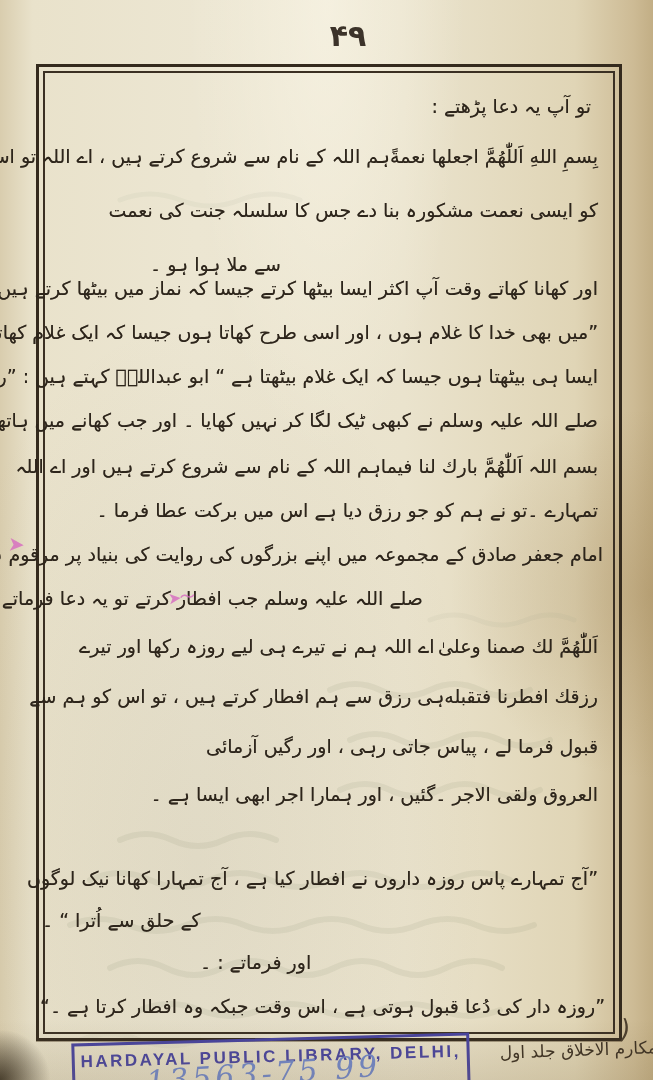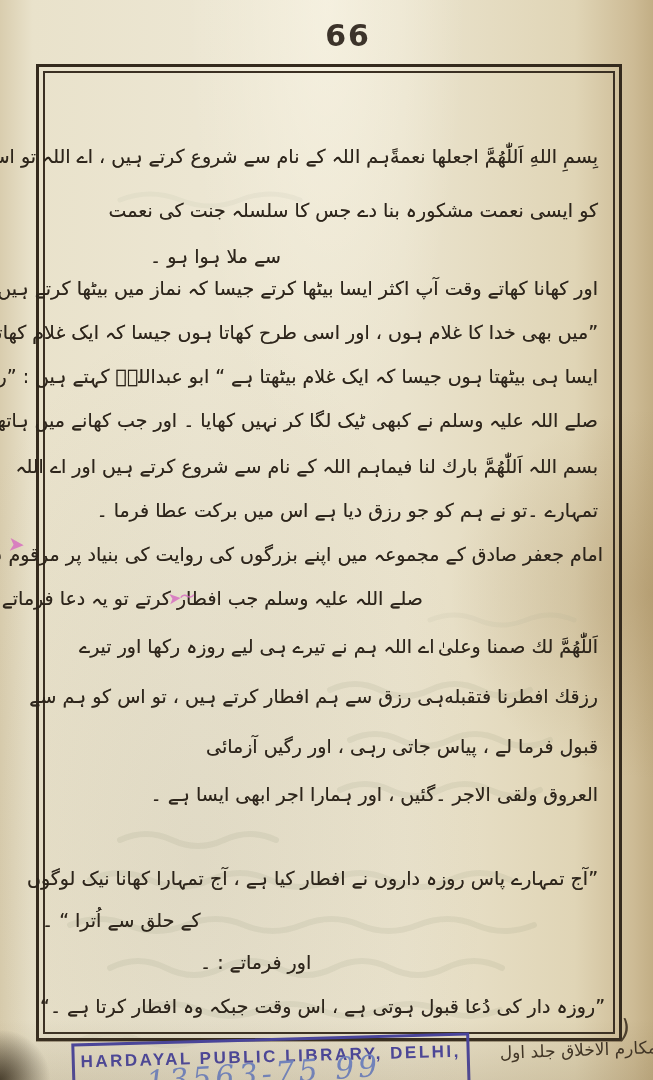--- a/index.html
+++ b/index.html
@@ -101,37 +101,38 @@
       <path d="M340 790 q25 -12 50 0 t50 0 t50 0 t50 0"></path>
       <path d="M120 840 q26 -12 52 0 t52 0 t52 0"></path>
     </g>
     <g fill="none" stroke="#8a9178" stroke-width="5" stroke-linecap="round" opacity="0.09">
       <path d="M120 200 q30 -12 60 0 t60 0 t60 0"></path>
       <path d="M430 620 q24 -10 48 0 t48 0 t48 0"></path>
       <path d="M80 1040 q30 -12 60 0 t60 0"></path>
     </g>
   </svg>
 
-  <div class="page-number">66</div>
+  <div class="page-number">۴۹</div>
 
   <div class="frame">
     <div class="frame-inner"></div>
   </div>
 
   <div class="content">
 
+    <div class="line indent-intro" style="top:90px">تو آپ یہ دعا پڑھتے :</div>
 
     <div class="line row" style="top:140px">
       <span class="ar">بِسمِ اللهِ اَللّٰهُمَّ اجعلها نعمةً</span>
       <span class="ur">ہم اللہ کے نام سے شروع کرتے ہیں ، اے اللہ تو اس</span>
     </div>
     <div class="line row" style="top:194px">
       <span class="ur">کو ایسی نعمت مشکورہ بنا دے جس کا سلسلہ جنت کی نعمت</span>
     </div>
-    <div class="line tail-center" style="top:240px">سے ملا ہوا ہو ۔</div>
+    <div class="line tail-center" style="top:248px">سے ملا ہوا ہو ۔</div>
 
     <div class="line" style="top:272px">اور کھانا کھاتے وقت آپ اکثر ایسا بیٹھا کرتے جیسا کہ نماز میں بیٹھا کرتے ہیں ، اور فرماتے</div>
     <div class="line" style="top:316px">”میں بھی خدا کا غلام ہوں ، اور اسی طرح کھاتا ہوں جیسا کہ ایک غلام کھاتا ہے اور</div>
     <div class="line" style="top:360px">ایسا ہی بیٹھتا ہوں جیسا کہ ایک غلام بیٹھتا ہے “ ابو عبداللہؓ کہتے ہیں : ”رسول اللہ</div>
     <div class="line" style="top:404px">صلے اللہ علیہ وسلم نے کبھی ٹیک لگا کر نہیں کھایا ۔ اور جب کھانے میں ہاتھ ڈالتے تو فرماتے :</div>
 
     <div class="line row" style="top:450px">
       <span class="ar">بسم اللہ اَللّٰهُمَّ بارك لنا فیما</span>
       <span class="ur">ہم اللہ کے نام سے شروع کرتے ہیں اور اے اللہ</span>
     </div>

